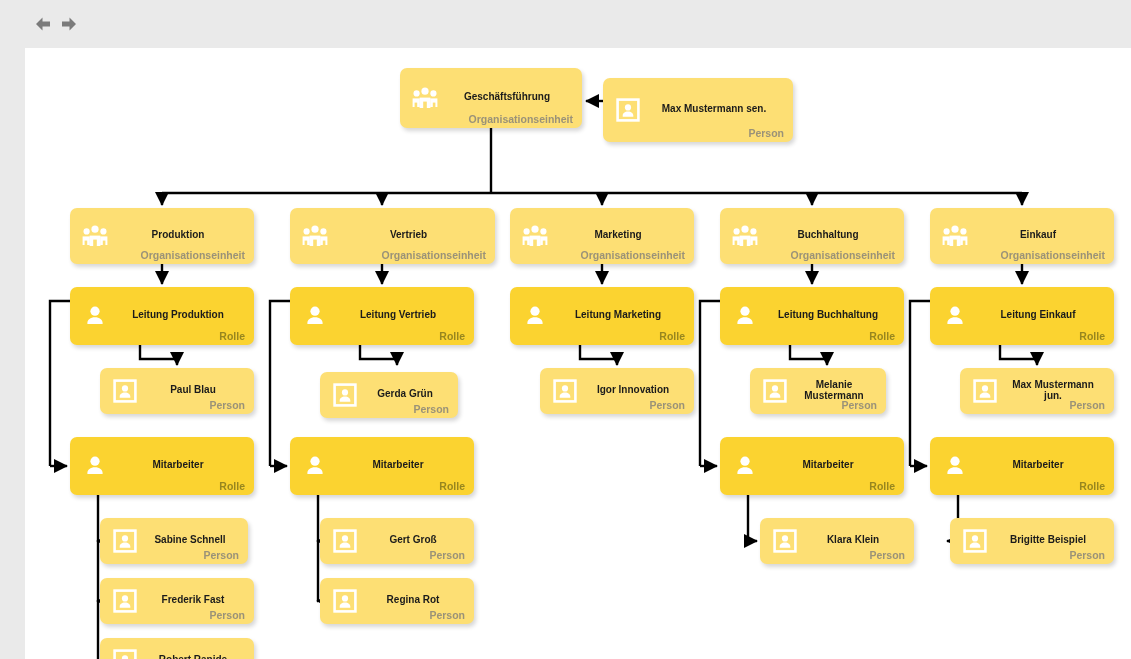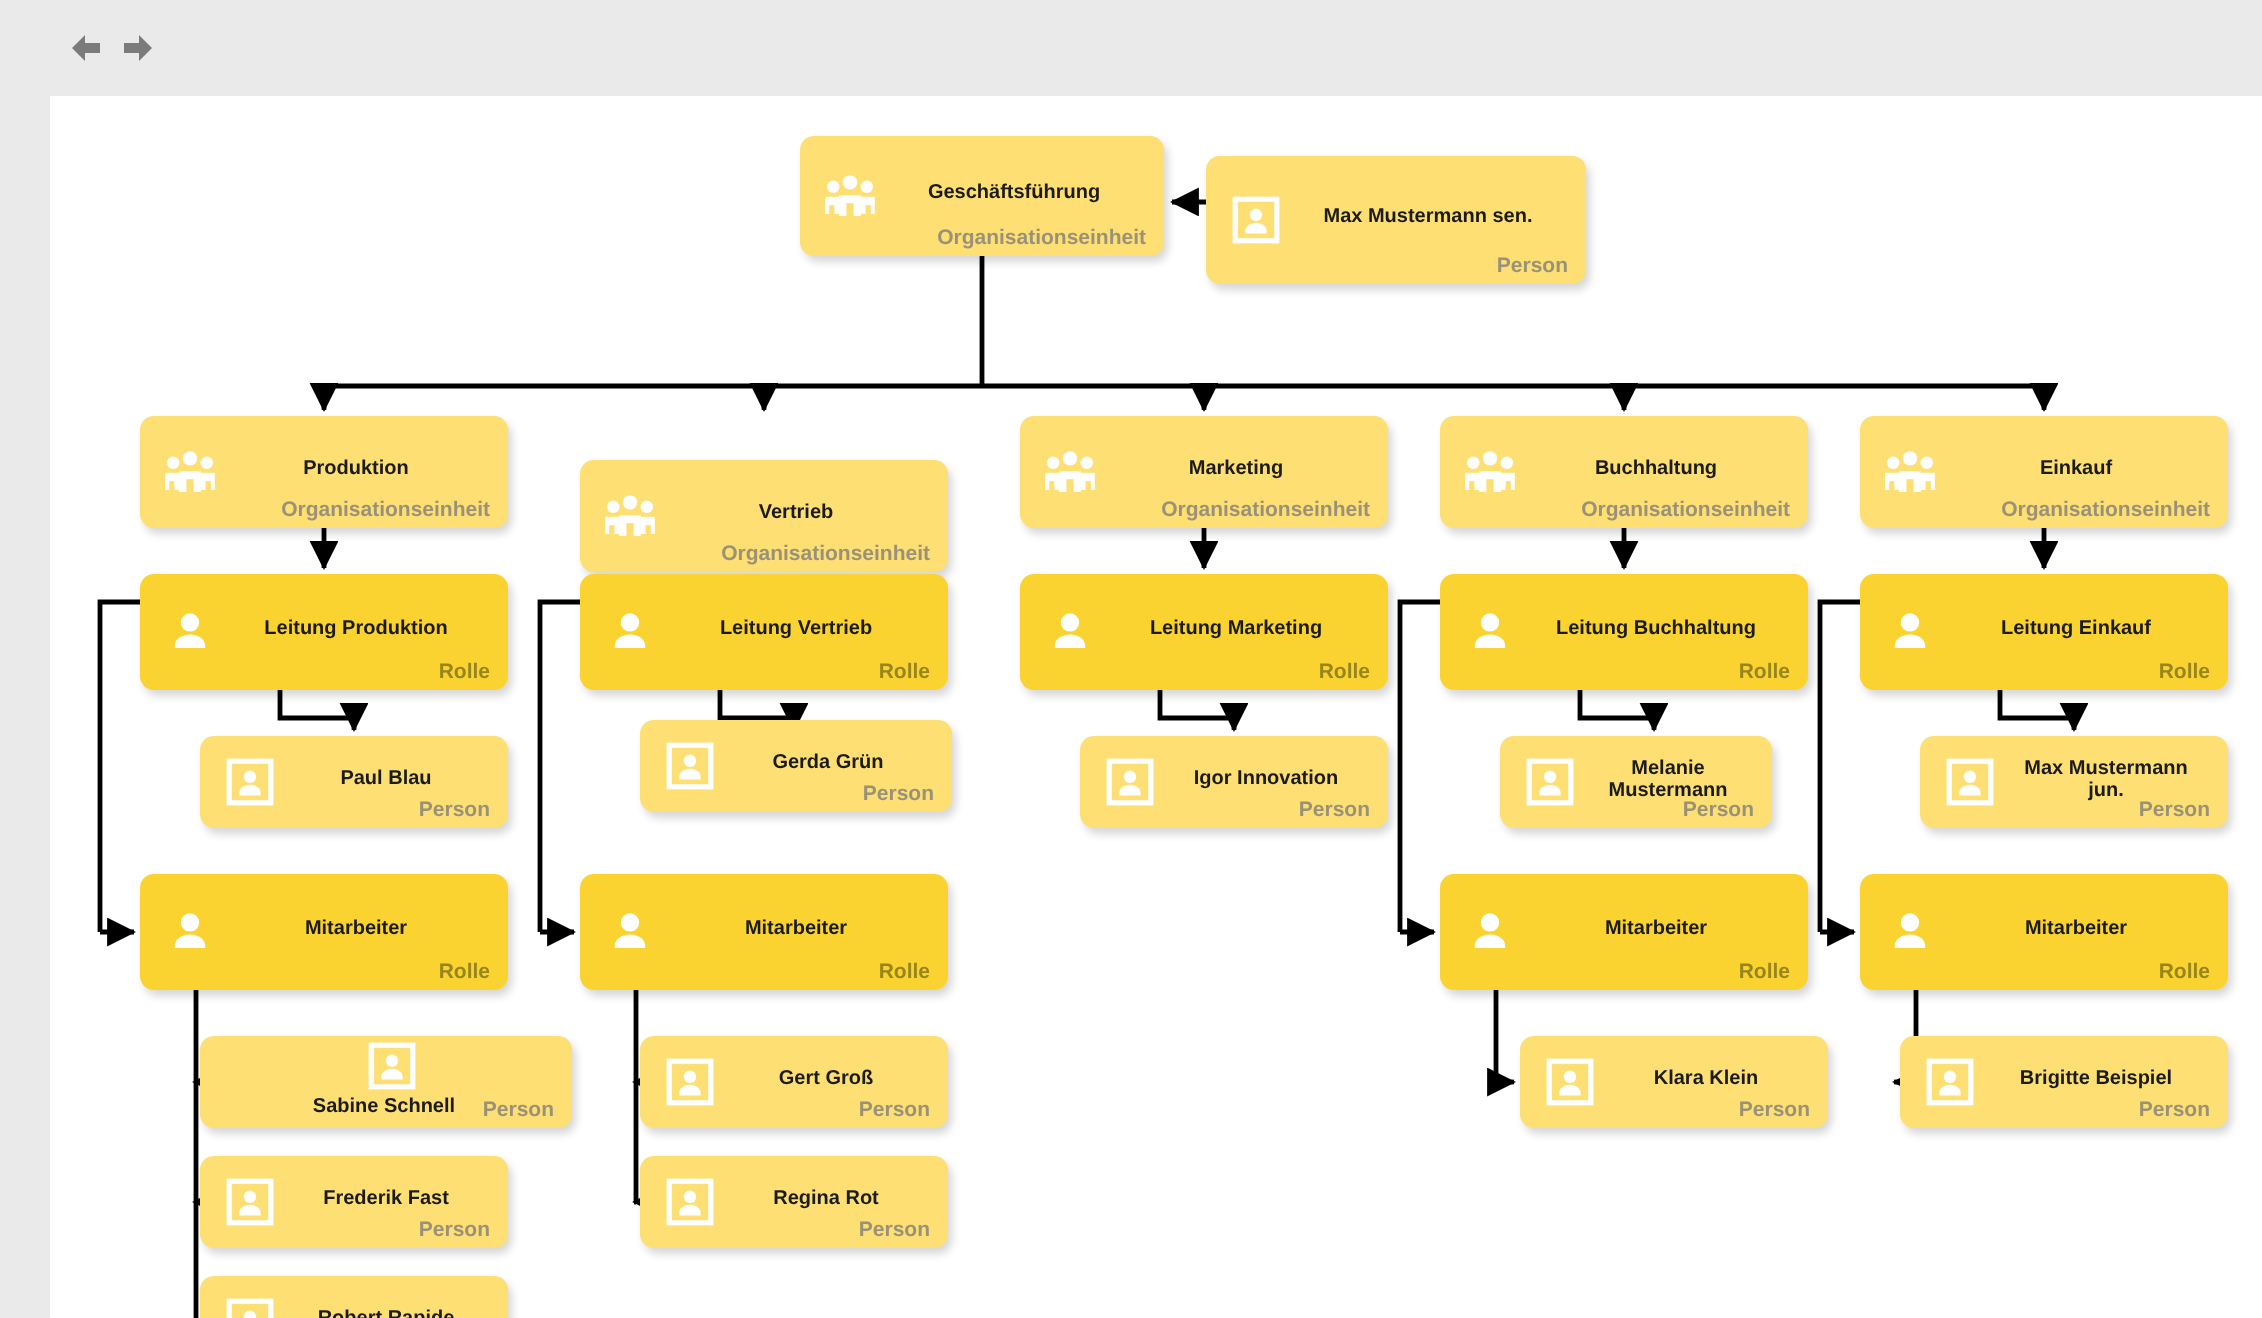--- a/index.html
+++ b/index.html
@@ -194,21 +194,21 @@
             <path d="M18.2 12.4h7.2v8.6h-7.2z" fill="#fff"></path>
             <path d="M7.6 11.6h10.8v10.4H7.6z" fill="#fff"></path>
             <rect x="11.2" y="15.6" width="3.6" height="7" fill="#fddf74"></rect>
             <rect x="2.6" y="16.6" width="2.6" height="5" fill="#fddf74"></rect>
             <rect x="20.8" y="16.6" width="2.6" height="5" fill="#fddf74"></rect>
           </svg>
         </span>
         <span class="label">Produktion</span>
         <span class="type">Organisationseinheit</span>
       </div>
-      <div class="node kind-unit" style="left: 265px; top: 160px; width: 184px; height: 56px; margin-top: 22px;">
+      <div class="node kind-unit" style="left: 265px; top: 160px; width: 205px; height: 56px;">
         <span class="icon">
           <svg width="26" height="24" viewBox="0 0 26 24">
             <circle cx="13" cy="5.2" r="3.6" fill="#fff"></circle>
             <circle cx="4.6" cy="7.4" r="3.1" fill="#fff"></circle>
             <circle cx="21.4" cy="7.4" r="3.1" fill="#fff"></circle>
             <path d="M0.6 12.4h7.2v8.6H0.6z" fill="#fff"></path>
             <path d="M18.2 12.4h7.2v8.6h-7.2z" fill="#fff"></path>
             <path d="M7.6 11.6h10.8v10.4H7.6z" fill="#fff"></path>
             <rect x="11.2" y="15.6" width="3.6" height="7" fill="#fddf74"></rect>
             <rect x="2.6" y="16.6" width="2.6" height="5" fill="#fddf74"></rect>
@@ -323,21 +323,21 @@
         <span class="icon">
           <svg width="24" height="24" viewBox="0 0 24 24">
             <rect x="1.6" y="1.6" width="20.8" height="20.8" fill="none" stroke="#fff" stroke-width="2.6"></rect>
             <circle cx="12" cy="9.4" r="3.1" fill="#fff"></circle>
             <path d="M12 13.4c-3.2 0-5.3 1.9-5.3 3.9v1.5h10.6v-1.5c0-2-2.1-3.9-5.3-3.9z" fill="#fff"></path>
           </svg>
         </span>
         <span class="label">Paul Blau</span>
         <span class="type">Person</span>
       </div>
-      <div class="node kind-person" style="left: 295px; top: 312px; width: 156px; height: 46px;">
+      <div class="node kind-person" style="left: 295px; top: 324px; width: 138px; height: 46px;">
         <span class="icon">
           <svg width="24" height="24" viewBox="0 0 24 24">
             <rect x="1.6" y="1.6" width="20.8" height="20.8" fill="none" stroke="#fff" stroke-width="2.6"></rect>
             <circle cx="12" cy="9.4" r="3.1" fill="#fff"></circle>
             <path d="M12 13.4c-3.2 0-5.3 1.9-5.3 3.9v1.5h10.6v-1.5c0-2-2.1-3.9-5.3-3.9z" fill="#fff"></path>
           </svg>
         </span>
         <span class="label">Gerda Grün</span>
         <span class="type">Person</span>
       </div>
@@ -407,21 +407,21 @@
       <div class="node kind-role" style="left: 905px; top: 389px; width: 184px; height: 58px;">
         <span class="icon">
           <svg width="24" height="24" viewBox="0 0 24 24">
             <circle cx="12" cy="7.2" r="4.6" fill="#fff"></circle>
             <path d="M12 13.2c-4.6 0-7.6 2.7-7.6 5.6v1.2h15.2v-1.2c0-2.9-3-5.6-7.6-5.6z" fill="#fff"></path>
           </svg>
         </span>
         <span class="label">Mitarbeiter</span>
         <span class="type">Rolle</span>
       </div>
-      <div class="node kind-person" style="left: 75px; top: 470px; width: 186px; height: 46px; flex-direction: column;">
+      <div class="node kind-person" style="left: 75px; top: 470px; width: 148px; height: 46px;">
         <span class="icon">
           <svg width="24" height="24" viewBox="0 0 24 24">
             <rect x="1.6" y="1.6" width="20.8" height="20.8" fill="none" stroke="#fff" stroke-width="2.6"></rect>
             <circle cx="12" cy="9.4" r="3.1" fill="#fff"></circle>
             <path d="M12 13.4c-3.2 0-5.3 1.9-5.3 3.9v1.5h10.6v-1.5c0-2-2.1-3.9-5.3-3.9z" fill="#fff"></path>
           </svg>
         </span>
         <span class="label">Sabine Schnell</span>
         <span class="type">Person</span>
       </div>

